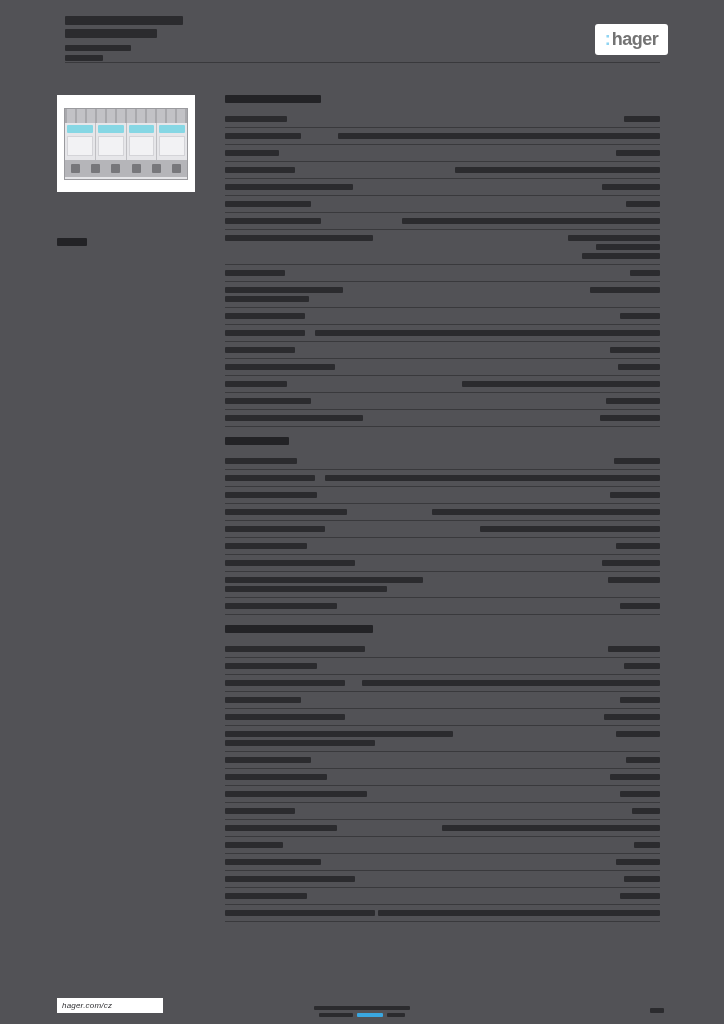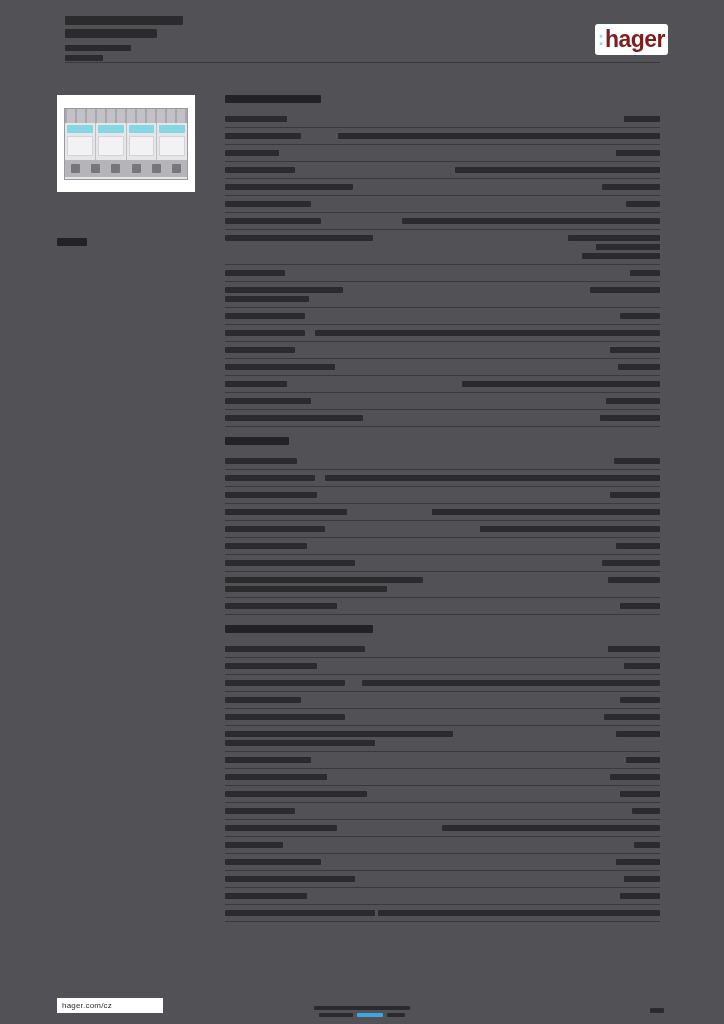--- a/index.html
+++ b/index.html
@@ -6,21 +6,21 @@
   .canvas{position:relative;width:724px;height:1024px;background:#525256;
           font-family:"Liberation Sans",sans-serif;overflow:hidden;}
   .bar{display:block;background:#2b2b2e;border-radius:1px;}
 
   #masthead{position:absolute;left:65px;top:16px;}
   #top-rule{position:absolute;left:65px;right:64px;top:62px;height:1px;background:#39393c;}
 
   #logo-box{position:absolute;right:56px;top:24px;width:73px;height:31px;background:#ffffff;
             border-radius:3px;display:flex;align-items:center;justify-content:center;}
   #logo-box .mark{color:#8fd4f2;font-weight:bold;font-size:18px;margin-right:1px;}
-  #logo-box .word{color:#7f1d1d;font-weight:bold;font-size:23px;letter-spacing:-0.5px;}
+  #logo-box .word{color:#737373;font-weight:bold;font-size:18px;letter-spacing:-0.5px;}
 
   #photo{position:absolute;left:57px;top:95px;width:138px;height:97px;background:#ffffff;}
   .device{position:absolute;left:7px;right:7px;top:13px;height:70px;border:1px solid #9a9a9e;background:#e6e6e9;}
   .dev-top{height:14px;background:#c2c2c6;
            background-image:repeating-linear-gradient(90deg,#a9a9ad 0 2px,rgba(0,0,0,0) 2px 10px);}
   .dev-mid{height:37px;display:flex;background:#e6e6e9;}
   .module{flex:1;border-right:1px solid #bfbfc3;padding:2px;}
   .module:last-child{border-right:none;}
   .module .strip{height:8px;background:#86d7e4;border-radius:1px;}
   .module .face{height:18px;margin-top:3px;background:#f2f2f4;border:1px solid #d4d4d8;}
@@ -31,21 +31,21 @@
 
   #spec{position:absolute;left:225px;top:95px;width:435px;}
   .spec-section + .spec-section{margin-top:10px;}
   .spec-heading{margin-bottom:8px;}
   .spec-row{display:flex;justify-content:space-between;align-items:flex-start;
             padding:5px 0;border-bottom:1px solid #39393c;}
   .cell{display:flex;flex-direction:column;gap:3px;}
   .cell.value{align-items:flex-end;}
 
   #footer-left{position:absolute;left:57px;top:998px;width:106px;height:15px;background:#ffffff;
-               display:flex;align-items:center;}
+               display:flex;align-items:center;font-style:italic;}
   #footer-left span{font-size:8px;color:#2e2e31;padding-left:5px;letter-spacing:0.2px;}
   #footer-center{position:absolute;left:0;right:0;top:1006px;display:flex;flex-direction:column;
                  align-items:center;gap:3px;}
   .seg-line{display:flex;gap:4px;}
   #footer-right{position:absolute;right:60px;top:1008px;}
 </style>
 </head>
 <body>
 
 <div class="canvas">

